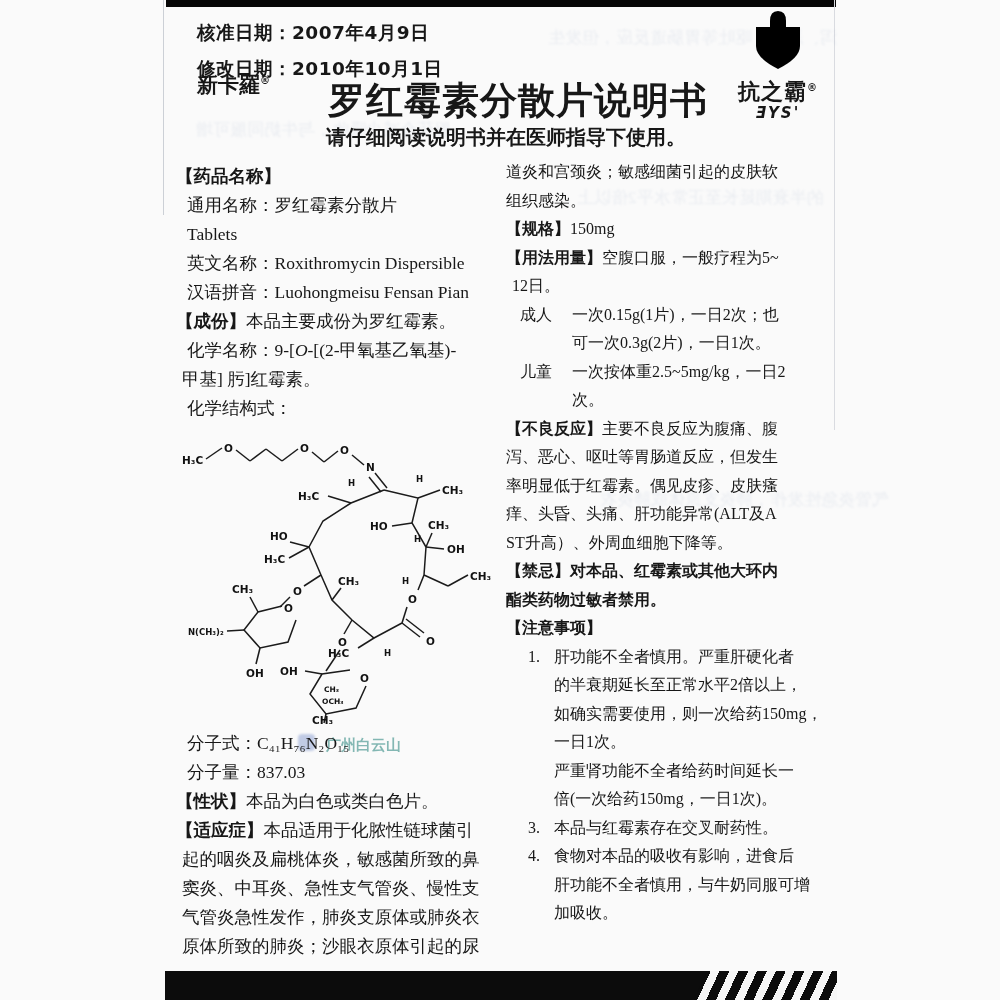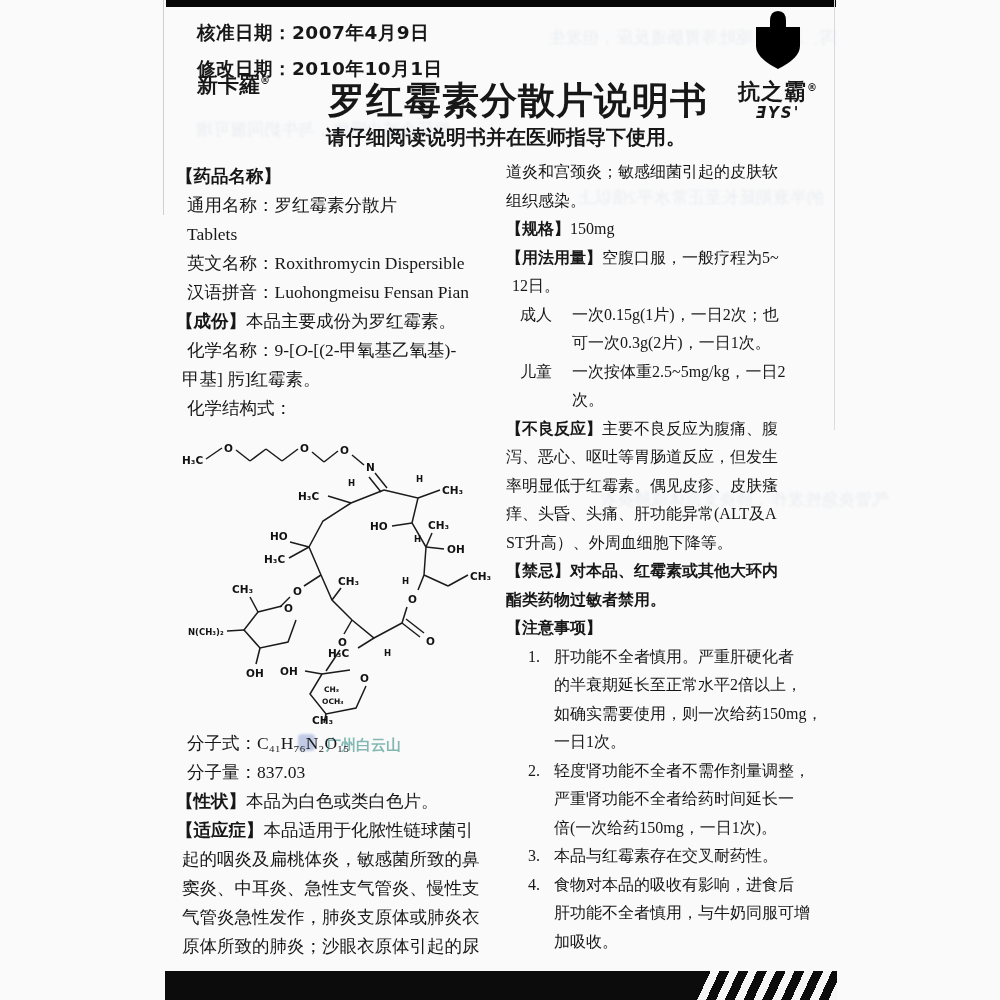--- a/index.html
+++ b/index.html
@@ -226,21 +226,20 @@
     <div class="ln">率明显低于红霉素。偶见皮疹、皮肤瘙</div>
     <div class="ln">痒、头昏、头痛、肝功能异常(ALT及A</div>
     <div class="ln">ST升高）、外周血细胞下降等。</div>
     <div class="ln b">【禁忌】对本品、红霉素或其他大环内</div>
     <div class="ln b">酯类药物过敏者禁用。</div>
     <div class="ln"><span class="b">【注意事项】</span></div>
     <div class="ln"><span class="inum">1.</span><span>肝功能不全者慎用。严重肝硬化者</span></div>
     <div class="ln cont48">的半衰期延长至正常水平2倍以上，</div>
     <div class="ln cont48">如确实需要使用，则一次给药150mg，</div>
     <div class="ln cont48">一日1次。</div>
-    <div class="ln"><span class="inum">2.</span><span>轻度肾功能不全者不需作剂量调整，</span></div>
     <div class="ln cont48">严重肾功能不全者给药时间延长一</div>
     <div class="ln cont48">倍(一次给药150mg，一日1次)。</div>
     <div class="ln"><span class="inum">3.</span><span>本品与红霉素存在交叉耐药性。</span></div>
     <div class="ln"><span class="inum">4.</span><span>食物对本品的吸收有影响，进食后</span></div>
     <div class="ln cont48">肝功能不全者慎用，与牛奶同服可增</div>
     <div class="ln cont48">加吸收。</div>
   </div>
 
   <div class="bottombar">
     <div class="bb-stripes"></div>

